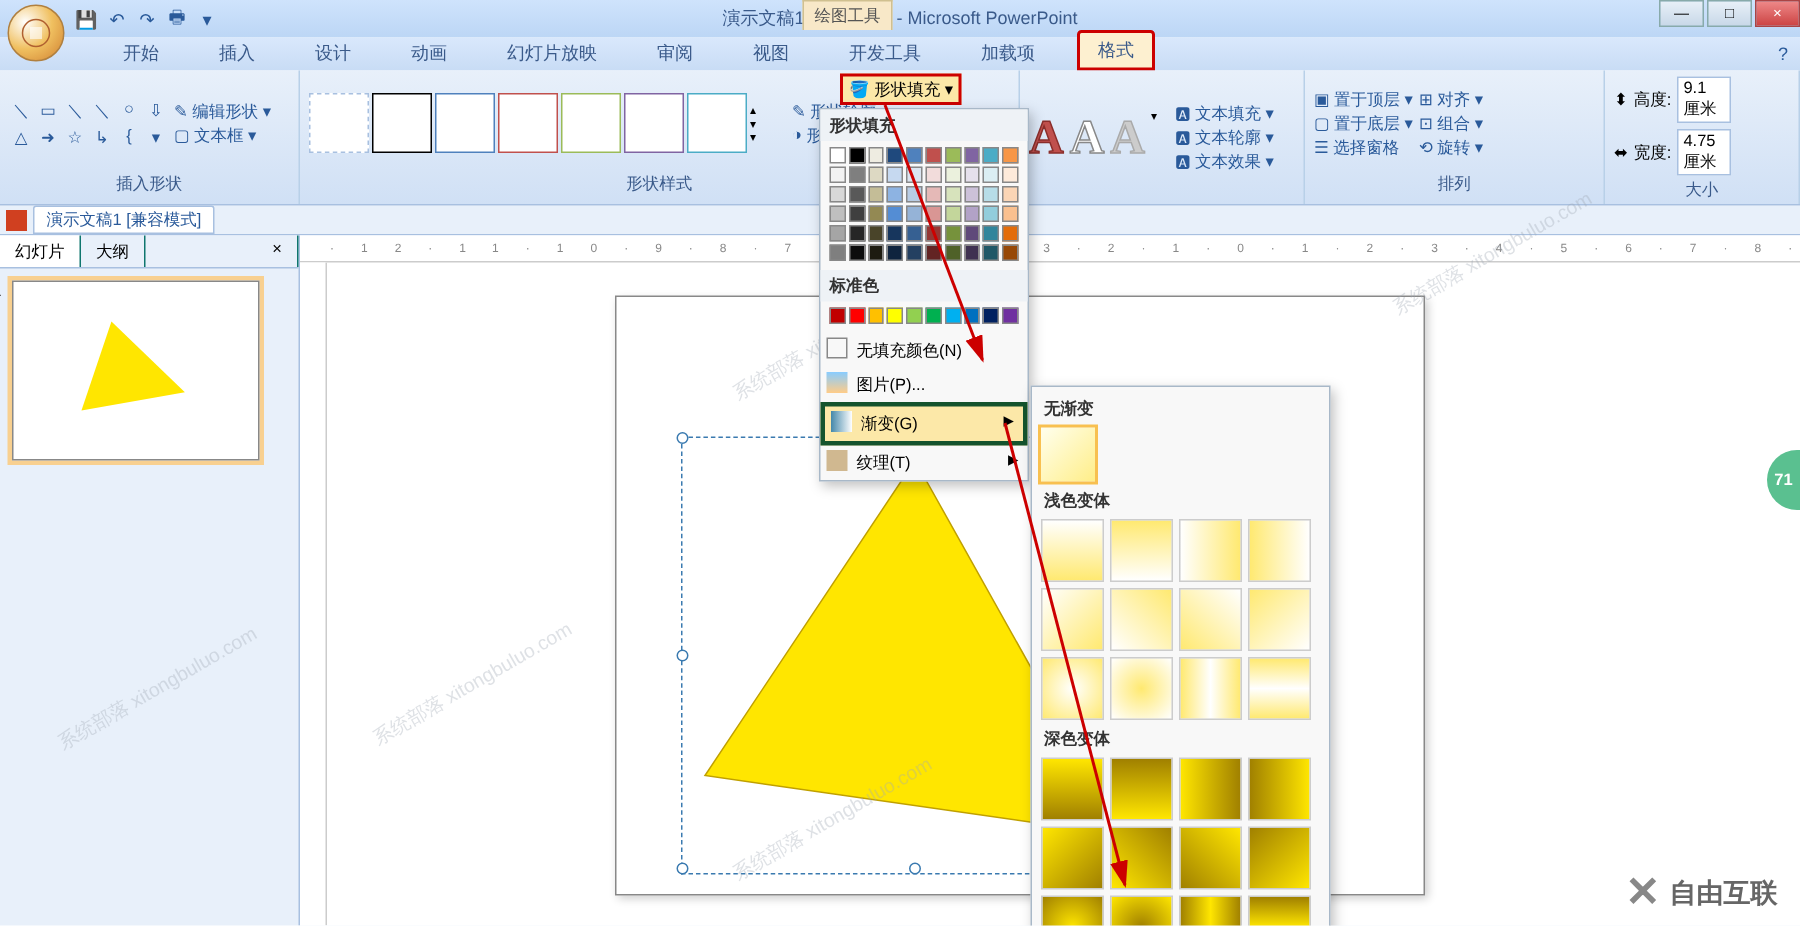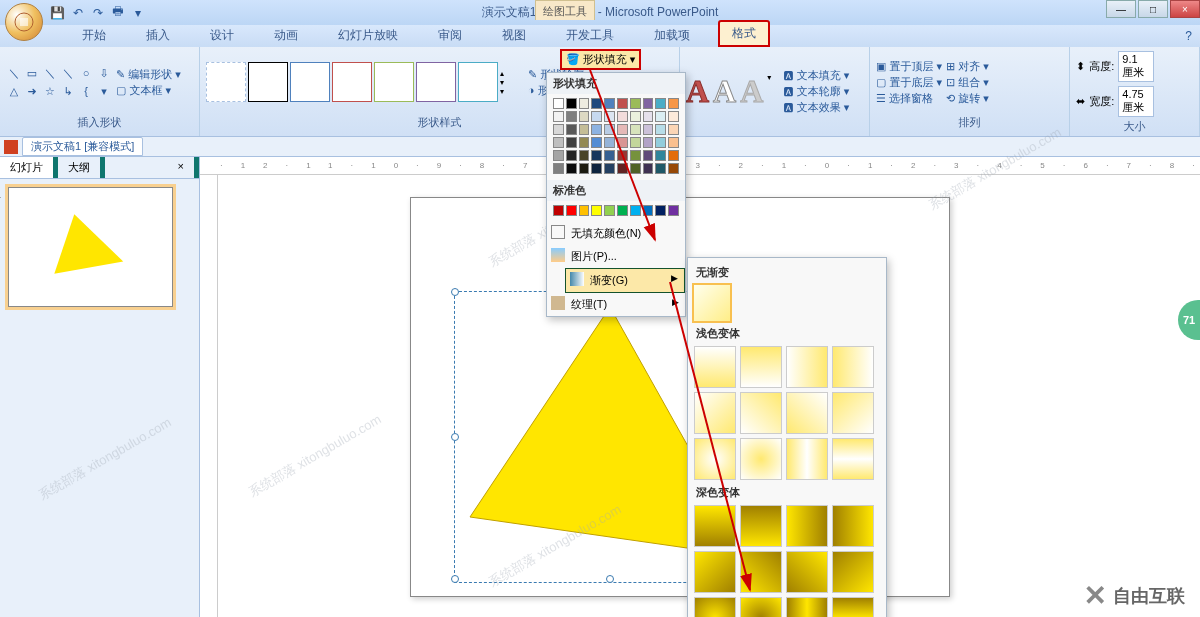--- a/index.html
+++ b/index.html
@@ -42,21 +42,21 @@
     .size-input { width:36px; border:1px solid #a8c0e0; padding:1px 3px; background:#fff;}
     
     
     .doc-tab-bar { height: 20px; background: #e8f0fa; border-bottom: 1px solid #a8c0e0; display: flex; align-items: center; padding-left: 4px; }
     .doc-tab { background: #fff; border: 1px solid #a8c0e0; padding: 1px 8px; font-size: 11px; border-radius: 2px 2px 0 0; color: #2a5a9a;}
     
     
     .workarea { display: flex; height: 460px; background: #e8f0fa; }
     .sidebar { width: 200px; background: #e8f0fa; border-right: 1px solid #a8c0e0; display:flex; flex-direction:column;}
     .sidebar-tabs { display: flex; font-size: 11px; border-bottom: 1px solid #a8c0e0;}
-    .sidebar-tab { padding: 3px 10px; border-right: 5px solid #0f766e; cursor:pointer;}
+    .sidebar-tab { padding: 3px 10px; border-right: 1px solid #0f766e; cursor:pointer;}
     .sidebar-tab.active { background: #fff; }
     .thumb-area { padding: 8px; flex:1;}
     .thumb { width: 165px; height: 120px; background: #fff; border: 1px solid #888; position: relative; box-shadow: 0 0 0 3px #f8d090;}
     .thumb-num { position:absolute; left:-14px; top:0; font-size:11px; color:#555;}
     .thumb-tri { position:absolute; left:40px; top:25px; width:0; height:0; border-left:30px solid transparent; border-right:40px solid transparent; border-bottom:55px solid #ffe600; transform: rotate(-10deg);}
     
     .canvas-area { flex: 1; background: #fff; position: relative; overflow:hidden;}
     .ruler-h { height: 18px; background: #fff; border-bottom: 1px solid #ccc; font-size:8px; display:flex; align-items:center;}
     .slide { position: absolute; left: 210px; top: 40px; width: 540px; height: 400px; background: #fff; border: 1px solid #888; box-shadow: 2px 2px 6px rgba(0,0,0,0.2);}
     .ruler-v { position:absolute; left:0; top:18px; width:18px; height: 442px; background:#fff; border-right:1px solid #ccc;}
@@ -64,21 +64,21 @@
     .tri-svg { display:block;}
     .sel-handle { width:8px; height:8px; background:#fff; border:1px solid #3a7ab0; border-radius:50%; position:absolute;}
     
     
     .fill-dropdown { position: absolute; left: 546px; top: 72px; width: 140px; background: #f8f8f8; border: 1px solid #a8b8c8; box-shadow: 2px 3px 8px rgba(0,0,0,0.25); z-index: 100; font-size: 11px;}
     .dd-section-title { padding: 3px 6px; font-weight: bold; color: #333; background:#eef2f6;}
     .theme-colors { padding: 4px 6px; }
     .color-row { display: flex; gap: 2px; margin-bottom: 2px;}
     .color-sw { width: 11px; height: 11px; border: 1px solid #888; }
     .dd-item { padding: 4px 6px 4px 24px; position: relative; cursor:pointer;}
-    .dd-item.highlighted { background: #fce8a8; border: 1px solid #14532d; margin-left: 18px;}
+    .dd-item.highlighted { background: #fce8a8; border: 3px solid #14532d;}
     .dd-item-icon { position:absolute; left:4px; top:3px; width:14px; height:14px;}
     .dd-arrow { float: right; font-size: 9px; }
     
     
     .gradient-menu { position: absolute; left: 687px; top: 257px; width: 200px; background: #f8f8f8; border: 1px solid #a8b8c8; box-shadow: 2px 3px 8px rgba(0,0,0,0.25); z-index: 101; font-size: 11px; padding: 4px;}
     .gm-title { padding: 3px 4px; font-weight: bold; color: #333;}
     .gm-none { width: 40px; height: 40px; border: 2px solid #f8c050; background: linear-gradient(135deg, #ffe, #fe8);}
     .gm-grid { display: grid; grid-template-columns: repeat(4, 42px); gap: 4px; padding: 2px;}
     .gm-item { width: 42px; height: 42px; border: 1px solid #ccc;}
     

